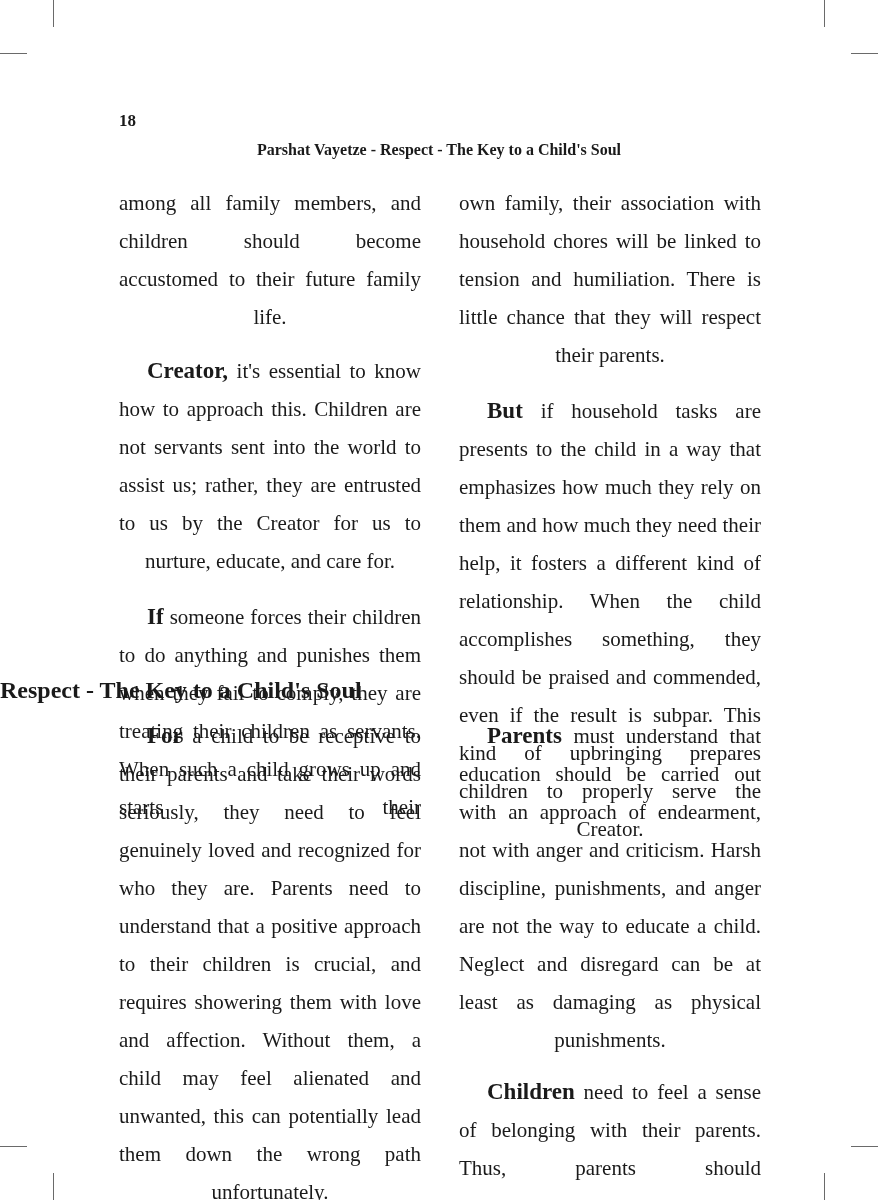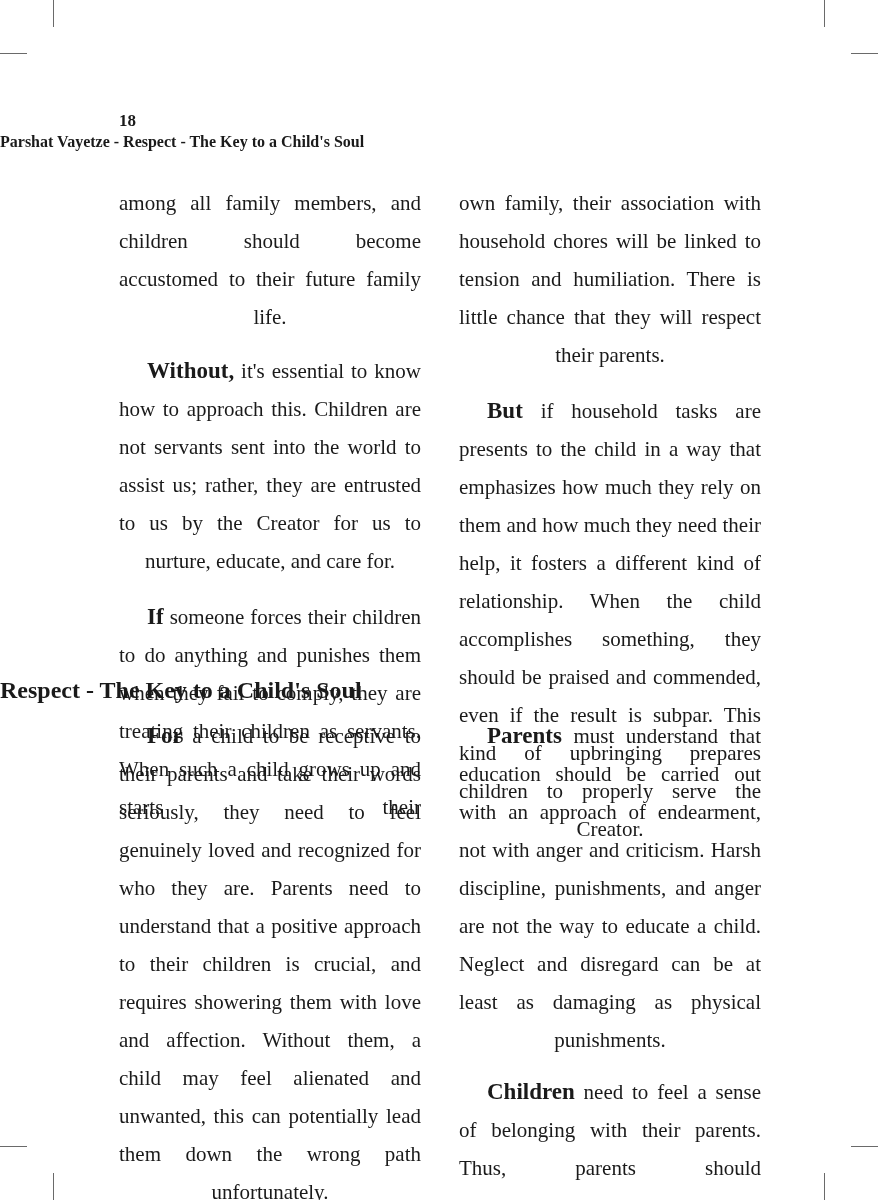--- a/index.html
+++ b/index.html
@@ -7,21 +7,21 @@
          font-family:"Liberation Serif", "DejaVu Serif", serif; color:#1a1a1a; }
   .crop { position:absolute; background:#6a6a6a; }
   .crop.v { width:1px; height:27px; }
   .crop.h { height:1px; width:27px; }
 
   .header { position:absolute; left:0; top:96px; width:814px; height:40px;font-family:Liberation Serif, serif; }
   .page-num { position:absolute; left:119px; top:15px; font-size:17px; font-weight:bold; }
   .running-title { position:absolute; left:174px; top:0; width:540px; text-align:center;
                    font-size:29px; font-weight:bold; white-space:nowrap; letter-spacing:-0.2px; }
   .orn { display:inline-block; vertical-align:middle; }
-  .subtitle { position:absolute; left:0; top:133px; width:878px; 
+  .subtitle { position:absolute; left:0; top:141px; width:878px; text-align:center;
               font-size:16px; font-weight:bold; font-family:"Liberation Serif", serif; }
 
   .col { position:absolute; width:302px; font-size:21px; line-height:38px; }
   .col p { margin:0 0 9px 0; text-align:justify; text-align-last:center; hyphens:none; }
   .col p.cont { text-indent:0; }
   .col p.ind { text-indent:28px; }
   .col p.noend { text-align-last:justify; }
   .lead { font-weight:bold; font-size:23px; }
   .c1 { left:119px; }
   .c2 { left:459px; }
@@ -44,21 +44,21 @@
 <div class="header">
   <span class="page-num">18</span>
 </div>
 <div class="subtitle">Parshat Vayetze - Respect - The Key to a Child's Soul</div>
 
 <div class="col c1" style="top:184px;">
   <p class="cont">
     <span class="lead"></span><span>among all family members, and children should become accustomed to their future family life.</span>
   </p>
   <p class="ind" style="margin-top:16px;">
-    <span class="lead">Without,</span><span> it's essential to know how to approach this. Children are not servants sent into the world to assist us; rather, they are entrusted to us by the Creator for us to nurture, educate, and care for.</span>
+    <span class="lead">Creator,</span><span> it's essential to know how to approach this. Children are not servants sent into the world to assist us; rather, they are entrusted to us by the Creator for us to nurture, educate, and care for.</span>
   </p>
   <p class="ind noend" style="margin-top:18px;">
     <span class="lead">If</span><span> someone forces their children to do anything and punishes them when they fail to comply, they are treating their children as servants. When such a child grows up and starts their</span>
   </p>
 </div>
 
 <div class="col c2" style="top:184px;">
   <p class="cont">
     <span class="lead"></span><span>own family, their association with household chores will be linked to tension and humiliation. There is little chance that they will respect their parents.</span>
   </p>

